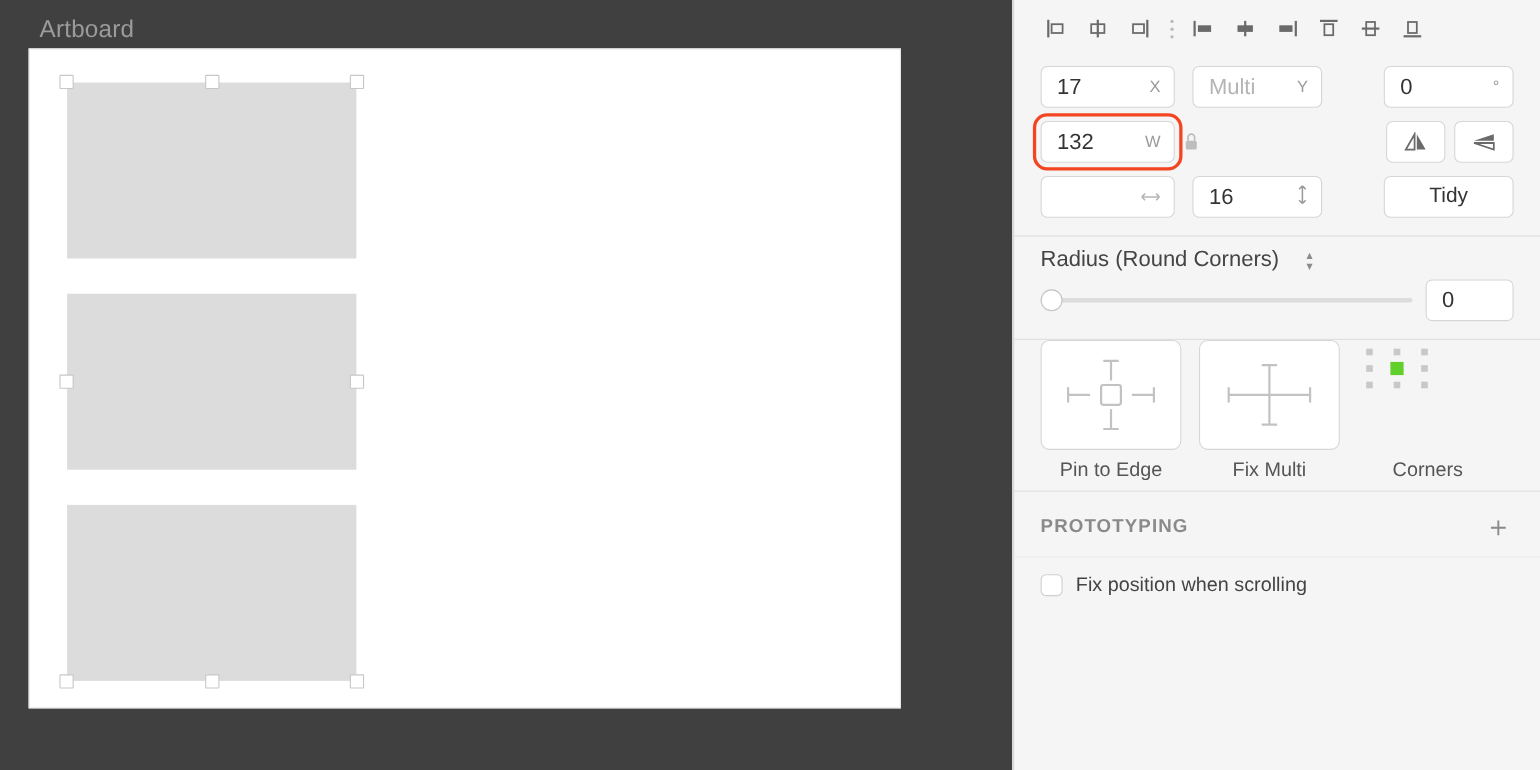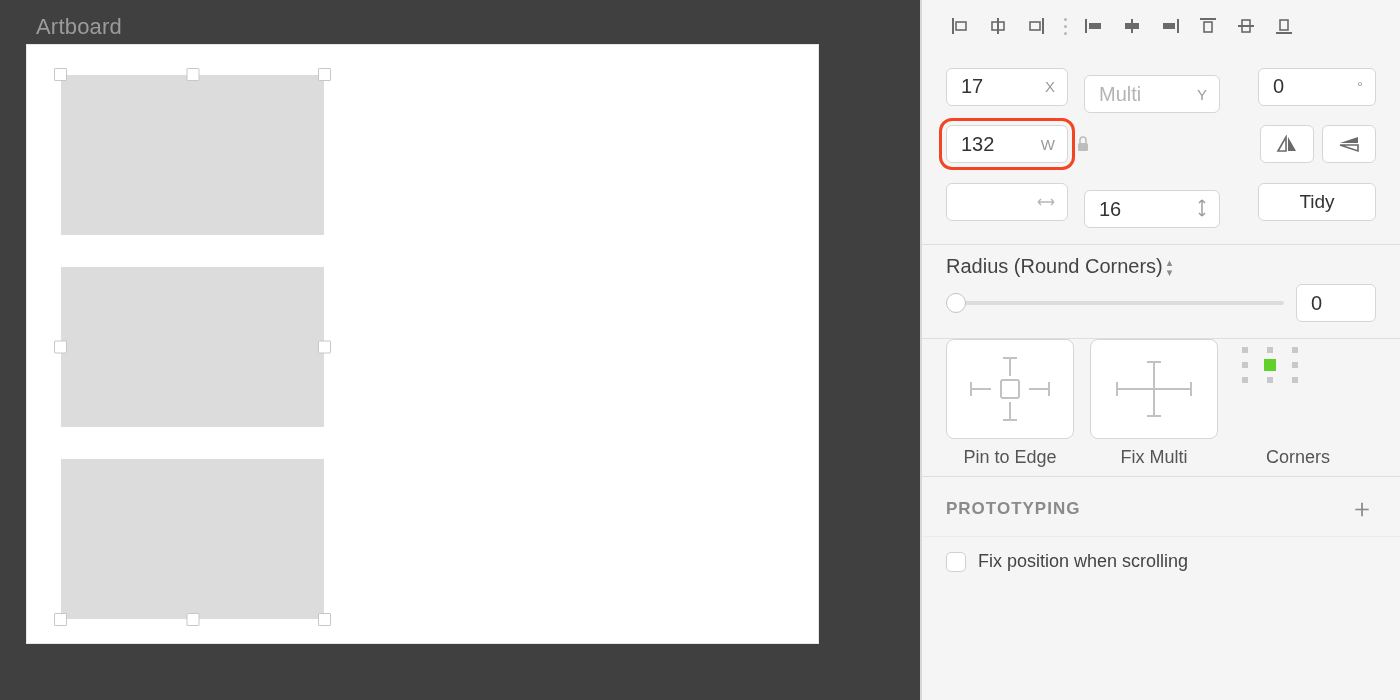--- a/index.html
+++ b/index.html
@@ -139,21 +139,21 @@
     color: #333;
   }
   .field input::placeholder { color: #b4b4b4; }
   .field .suffix {
     font-size: 15px;
     color: #9a9a9a;
     margin-left: 6px;
     white-space: nowrap;
   }
   .w-small  { width: 122px; }
-  .w-small2 { width: 136px; margin-top: 15px; }
+  .w-small2 { width: 118px; }
   .w-mid    { width: 118px; }
   .w-blank  { width: 122px; }
 
   .field.hl {
     outline: 3px solid #f44522;
     outline-offset: 4px;
   }
 
   .lock-slot {
     width: 14px;
@@ -177,21 +177,21 @@
     background: #fff;
     border: 1px solid #d6d6d6;
     border-radius: 6px;
     display:flex; align-items:center; justify-content:center;
     width: 118px;
     font-size: 19px;
     color:#333;
   }
 
   .radius-row {
-    display:flex; align-items:center; gap:4px;
+    display:flex; align-items:center; gap:25px;
   }
   .radius-label { font-size:20px; color:#444; }
   .updown {
     display:flex; flex-direction:column; gap:2px; color:#8b8b8b; font-size:11px; line-height:8px;
   }
   .slider-wrap {
     flex: 1 1 auto;
     display:flex; align-items:center; gap:12px;
     margin-top:6px;
   }

